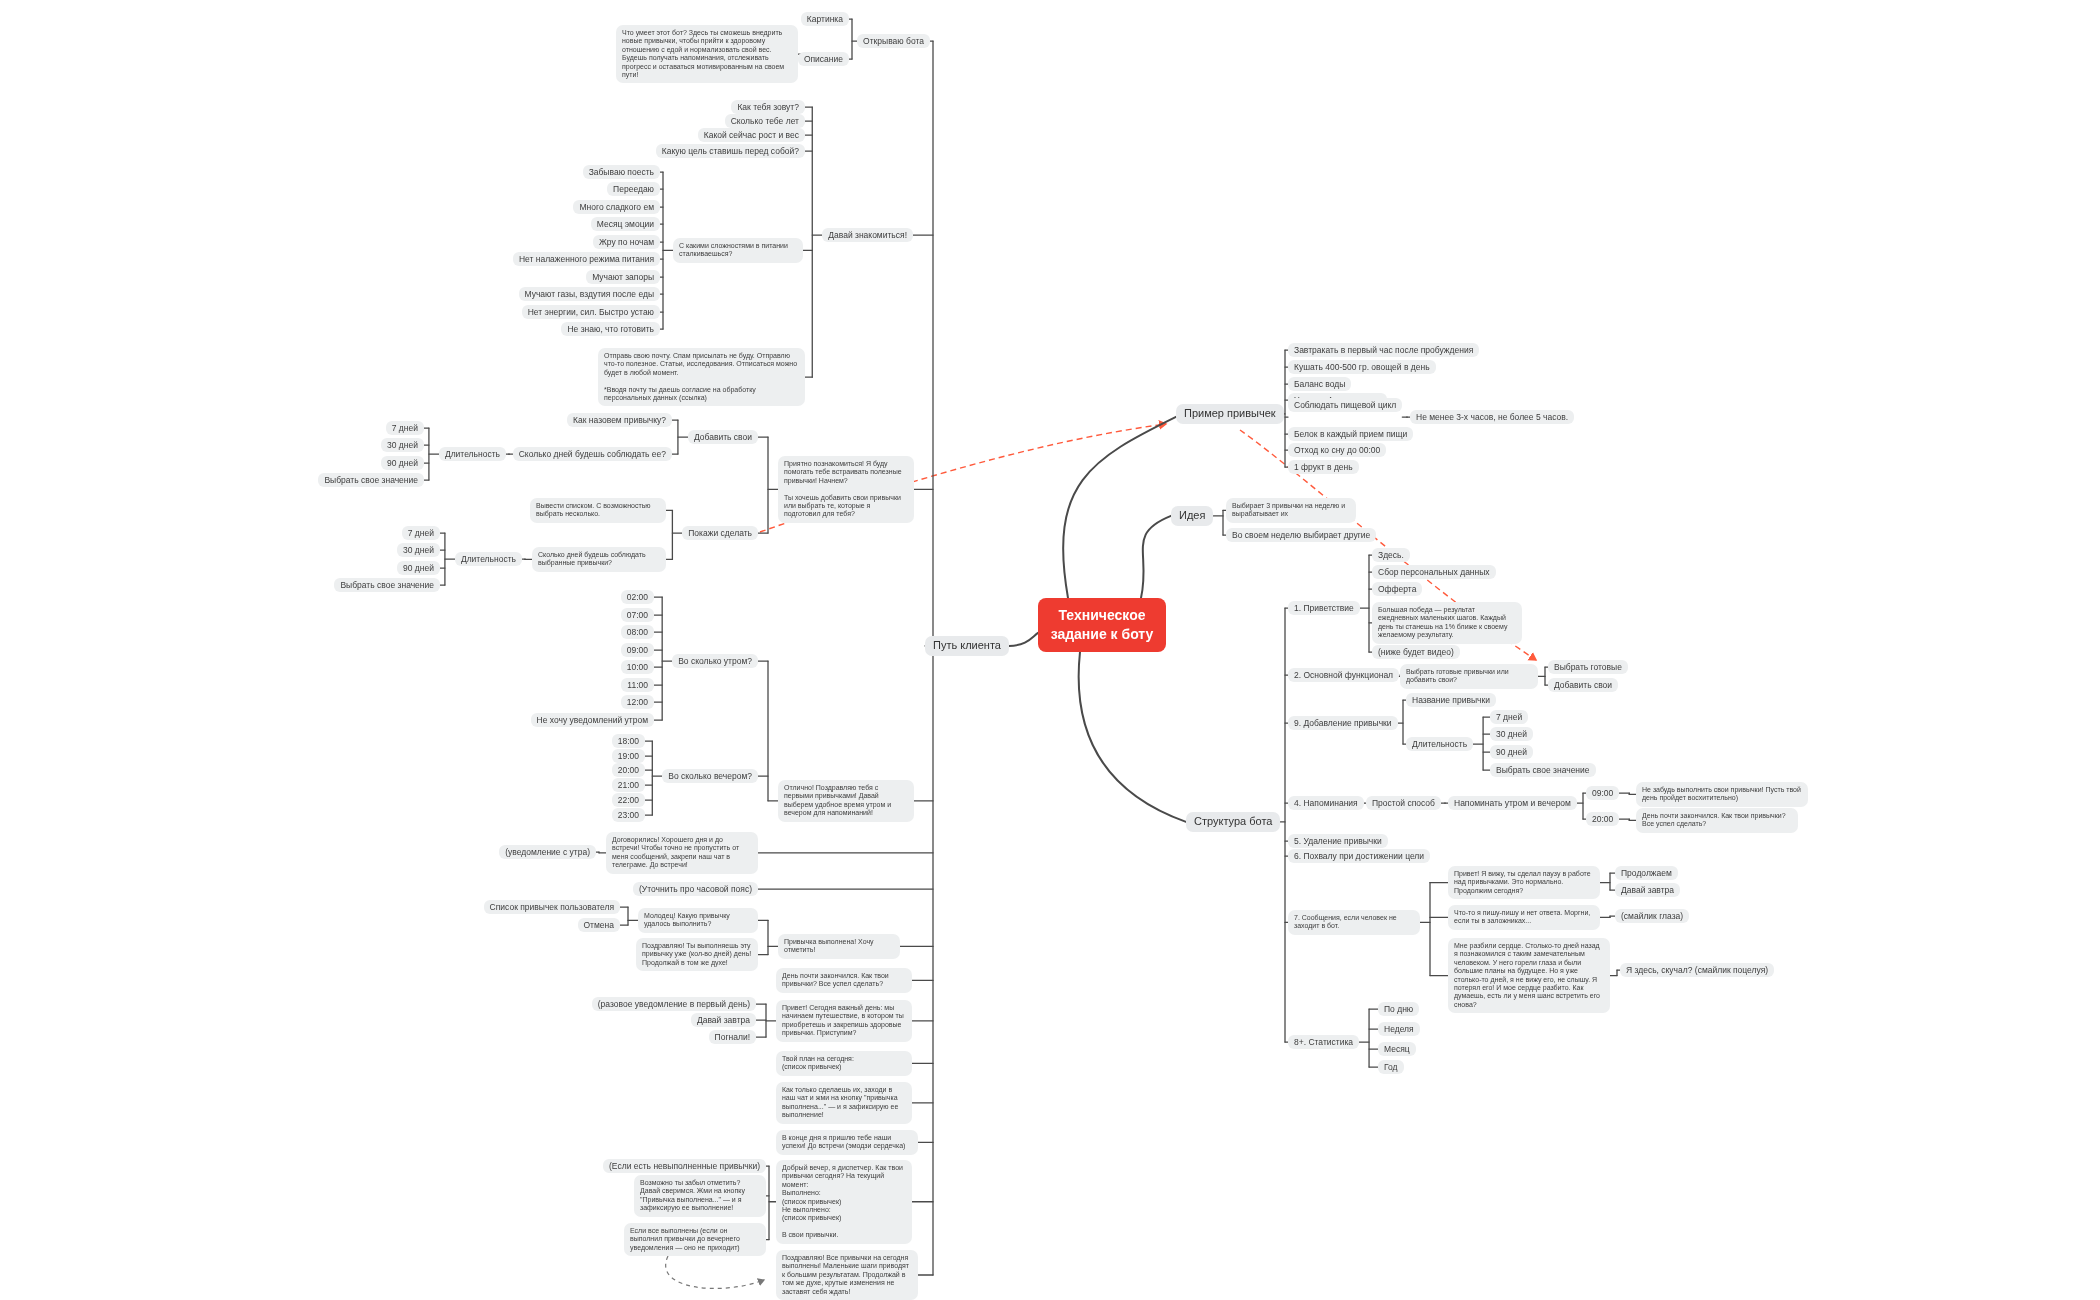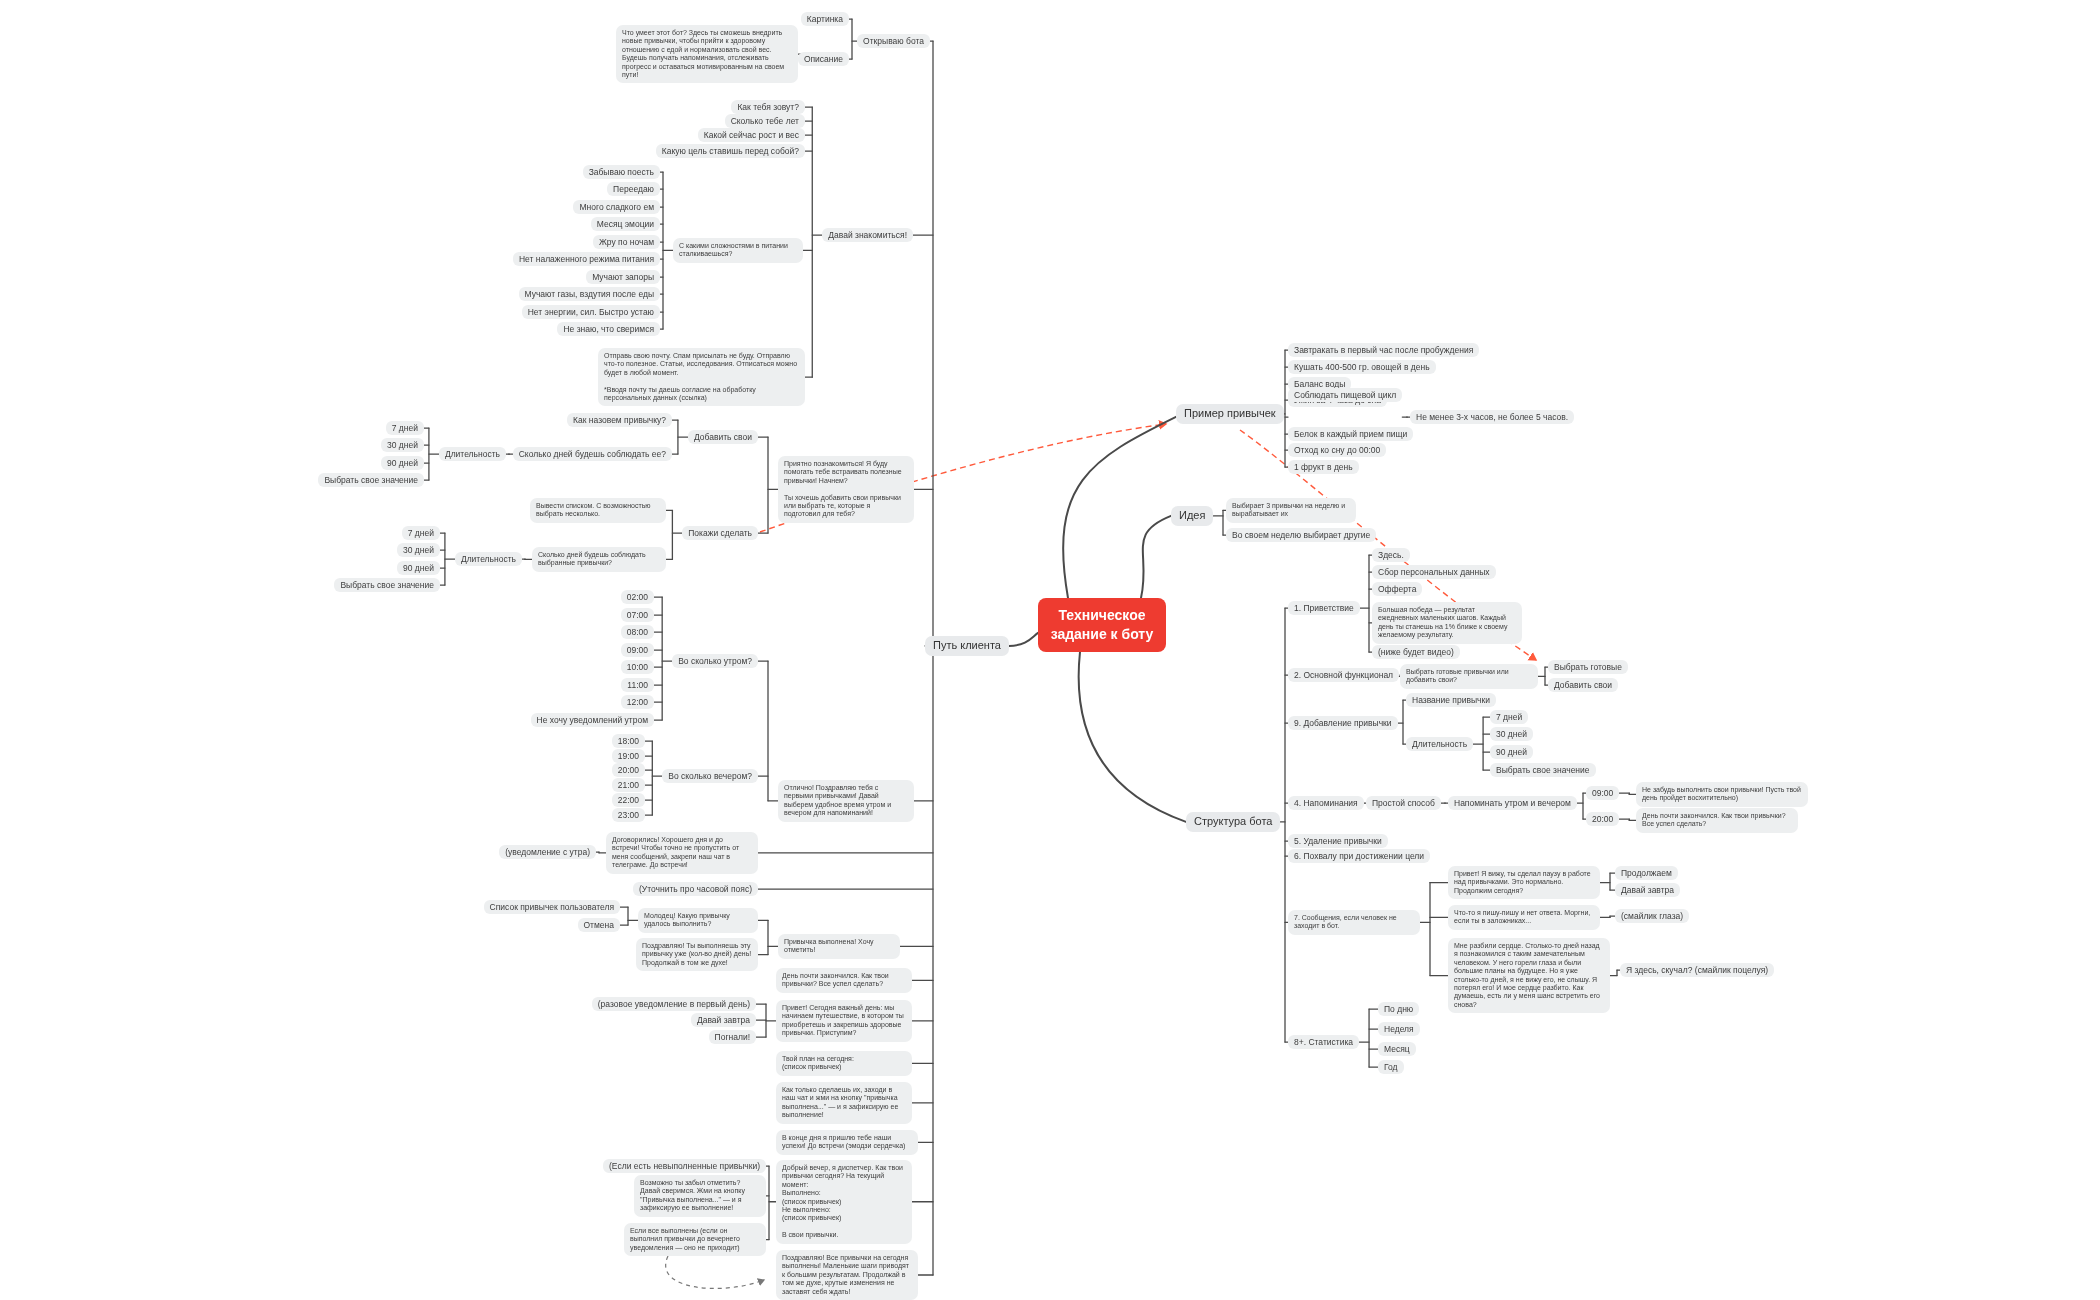--- a/index.html
+++ b/index.html
@@ -265,21 +265,21 @@
   <div id="n-slozhnosti" class="box" style="left:673px;top:238px;width:118px">С какими сложностями в питании сталкиваешься?</div>
   <div id="n-c0" class="lbl" style="right:1440px;top:165px">Забываю поесть</div>
   <div id="n-c1" class="lbl" style="right:1440px;top:182px">Переедаю</div>
   <div id="n-c2" class="lbl" style="right:1440px;top:200px">Много сладкого ем</div>
   <div id="n-c3" class="lbl" style="right:1440px;top:217px">Месяц эмоции</div>
   <div id="n-c4" class="lbl" style="right:1440px;top:235px">Жру по ночам</div>
   <div id="n-c5" class="lbl" style="right:1440px;top:252px">Нет налаженного режима питания</div>
   <div id="n-c6" class="lbl" style="right:1440px;top:270px">Мучают запоры</div>
   <div id="n-c7" class="lbl" style="right:1440px;top:287px">Мучают газы, вздутия после еды</div>
   <div id="n-c8" class="lbl" style="right:1440px;top:305px">Нет энергии, сил. Быстро устаю</div>
-  <div id="n-c9" class="lbl" style="right:1440px;top:322px">Не знаю, что сверимся</div>
+  <div id="n-c9" class="lbl" style="right:1440px;top:322px">Не знаю, что готовить</div>
   <div id="n-pochta" class="box" style="left:598px;top:348px;width:195px">Отправь свою почту. Спам присылать не буду. Отправлю что-то полезное. Статьи, исследования. Отписаться можно будет в любой момент.
 
 *Вводя почту ты даешь согласие на обработку персональных данных (ссылка)</div>
 
   <div id="n-priyatno" class="box" style="left:778px;top:456px;width:124px">Приятно познакомиться! Я буду помогать тебе встраивать полезные привычки! Начнем?
 
 Ты хочешь добавить свои привычки или выбрать те, которые я подготовил для тебя?</div>
   <div id="n-dobavit" class="lbl" style="right:1342px;top:430px">Добавить свои</div>
   <div id="n-nameq" class="lbl" style="right:1428px;top:413px">Как назовем привычку?</div>
   <div id="n-skolko1" class="lbl" style="right:1428px;top:447px">Сколько дней будешь соблюдать ее?</div>
@@ -341,21 +341,21 @@
 В свои привычки.</div>
   <div id="n-esliest" class="lbl" style="right:1334px;top:1159px">(Если есть невыполненные привычки)</div>
   <div id="n-vozmozhno" class="box" style="left:634px;top:1175px;width:120px">Возможно ты забыл отметить? Давай сверимся. Жми на кнопку "Привычка выполнена..." — и я зафиксирую ее выполнение!</div>
   <div id="n-eslivse" class="box" style="left:624px;top:1223px;width:130px">Если все выполнены (если он выполнил привычки до вечернего уведомления — оно не приходит)</div>
   <div id="n-pozdr" class="box" style="left:776px;top:1250px;width:130px">Поздравляю! Все привычки на сегодня выполнены! Маленькие шаги приводят к большим результатам. Продолжай в том же духе, крутые изменения не заставят себя ждать!</div>
 
   <div id="n-h0" class="lbl" style="left:1288px;top:343px">Завтракать в первый час после пробуждения</div>
   <div id="n-h1" class="lbl" style="left:1288px;top:360px">Кушать 400-500 гр. овощей в день</div>
   <div id="n-h2" class="lbl" style="left:1288px;top:377px">Баланс воды</div>
   <div id="n-h3" class="lbl" style="left:1288px;top:393px">Ужин за 4 часа до сна</div>
-  <div id="n-h4" class="lbl" style="left:1288px;top:388px">Соблюдать пищевой цикл</div>
+  <div id="n-h4" class="lbl" style="left:1288px;top:398px">Соблюдать пищевой цикл</div>
   <div id="n-h5" class="lbl" style="left:1288px;top:427px">Белок в каждый прием пищи</div>
   <div id="n-h6" class="lbl" style="left:1288px;top:443px">Отход ко сну до 00:00</div>
   <div id="n-h7" class="lbl" style="left:1288px;top:460px">1 фрукт в день</div>
   <div id="n-nemenee" class="lbl" style="left:1410px;top:410px">Не менее 3-х часов, не более 5 часов.</div>
 
   <div id="n-vybiraet" class="box" style="left:1226px;top:498px;width:118px">Выбирает 3 привычки на неделю и вырабатывает их</div>
   <div id="n-vtoruyu" class="lbl" style="left:1226px;top:528px">Во своем неделю выбирает другие</div>
 
   <div id="n-privetstvie" class="lbl" style="left:1288px;top:601px">1. Приветствие</div>
   <div id="n-tseli" class="lbl" style="left:1372px;top:548px">Здесь.</div>

